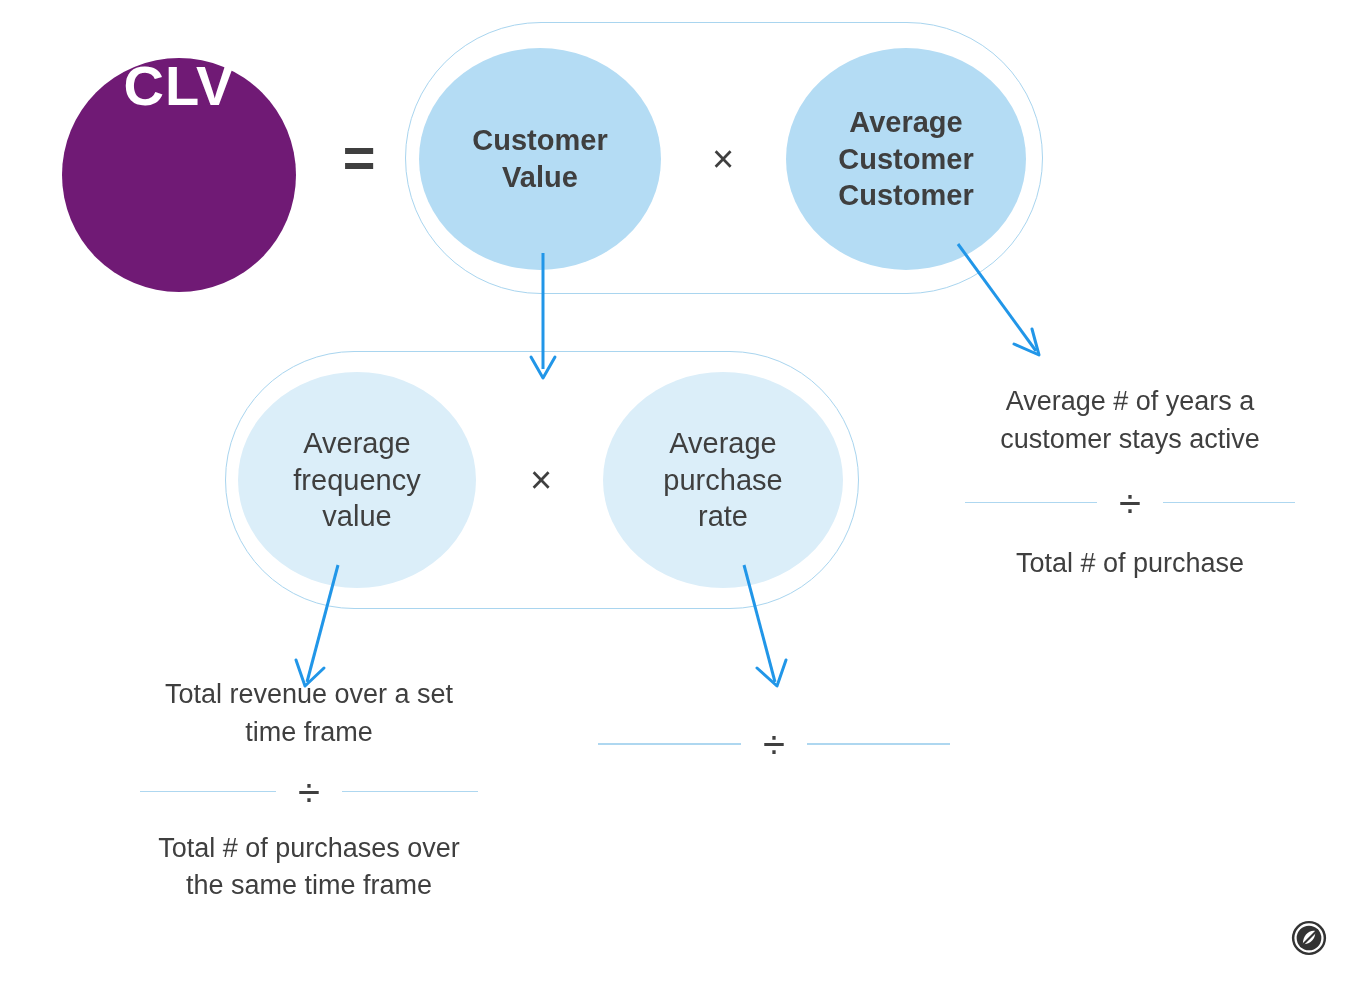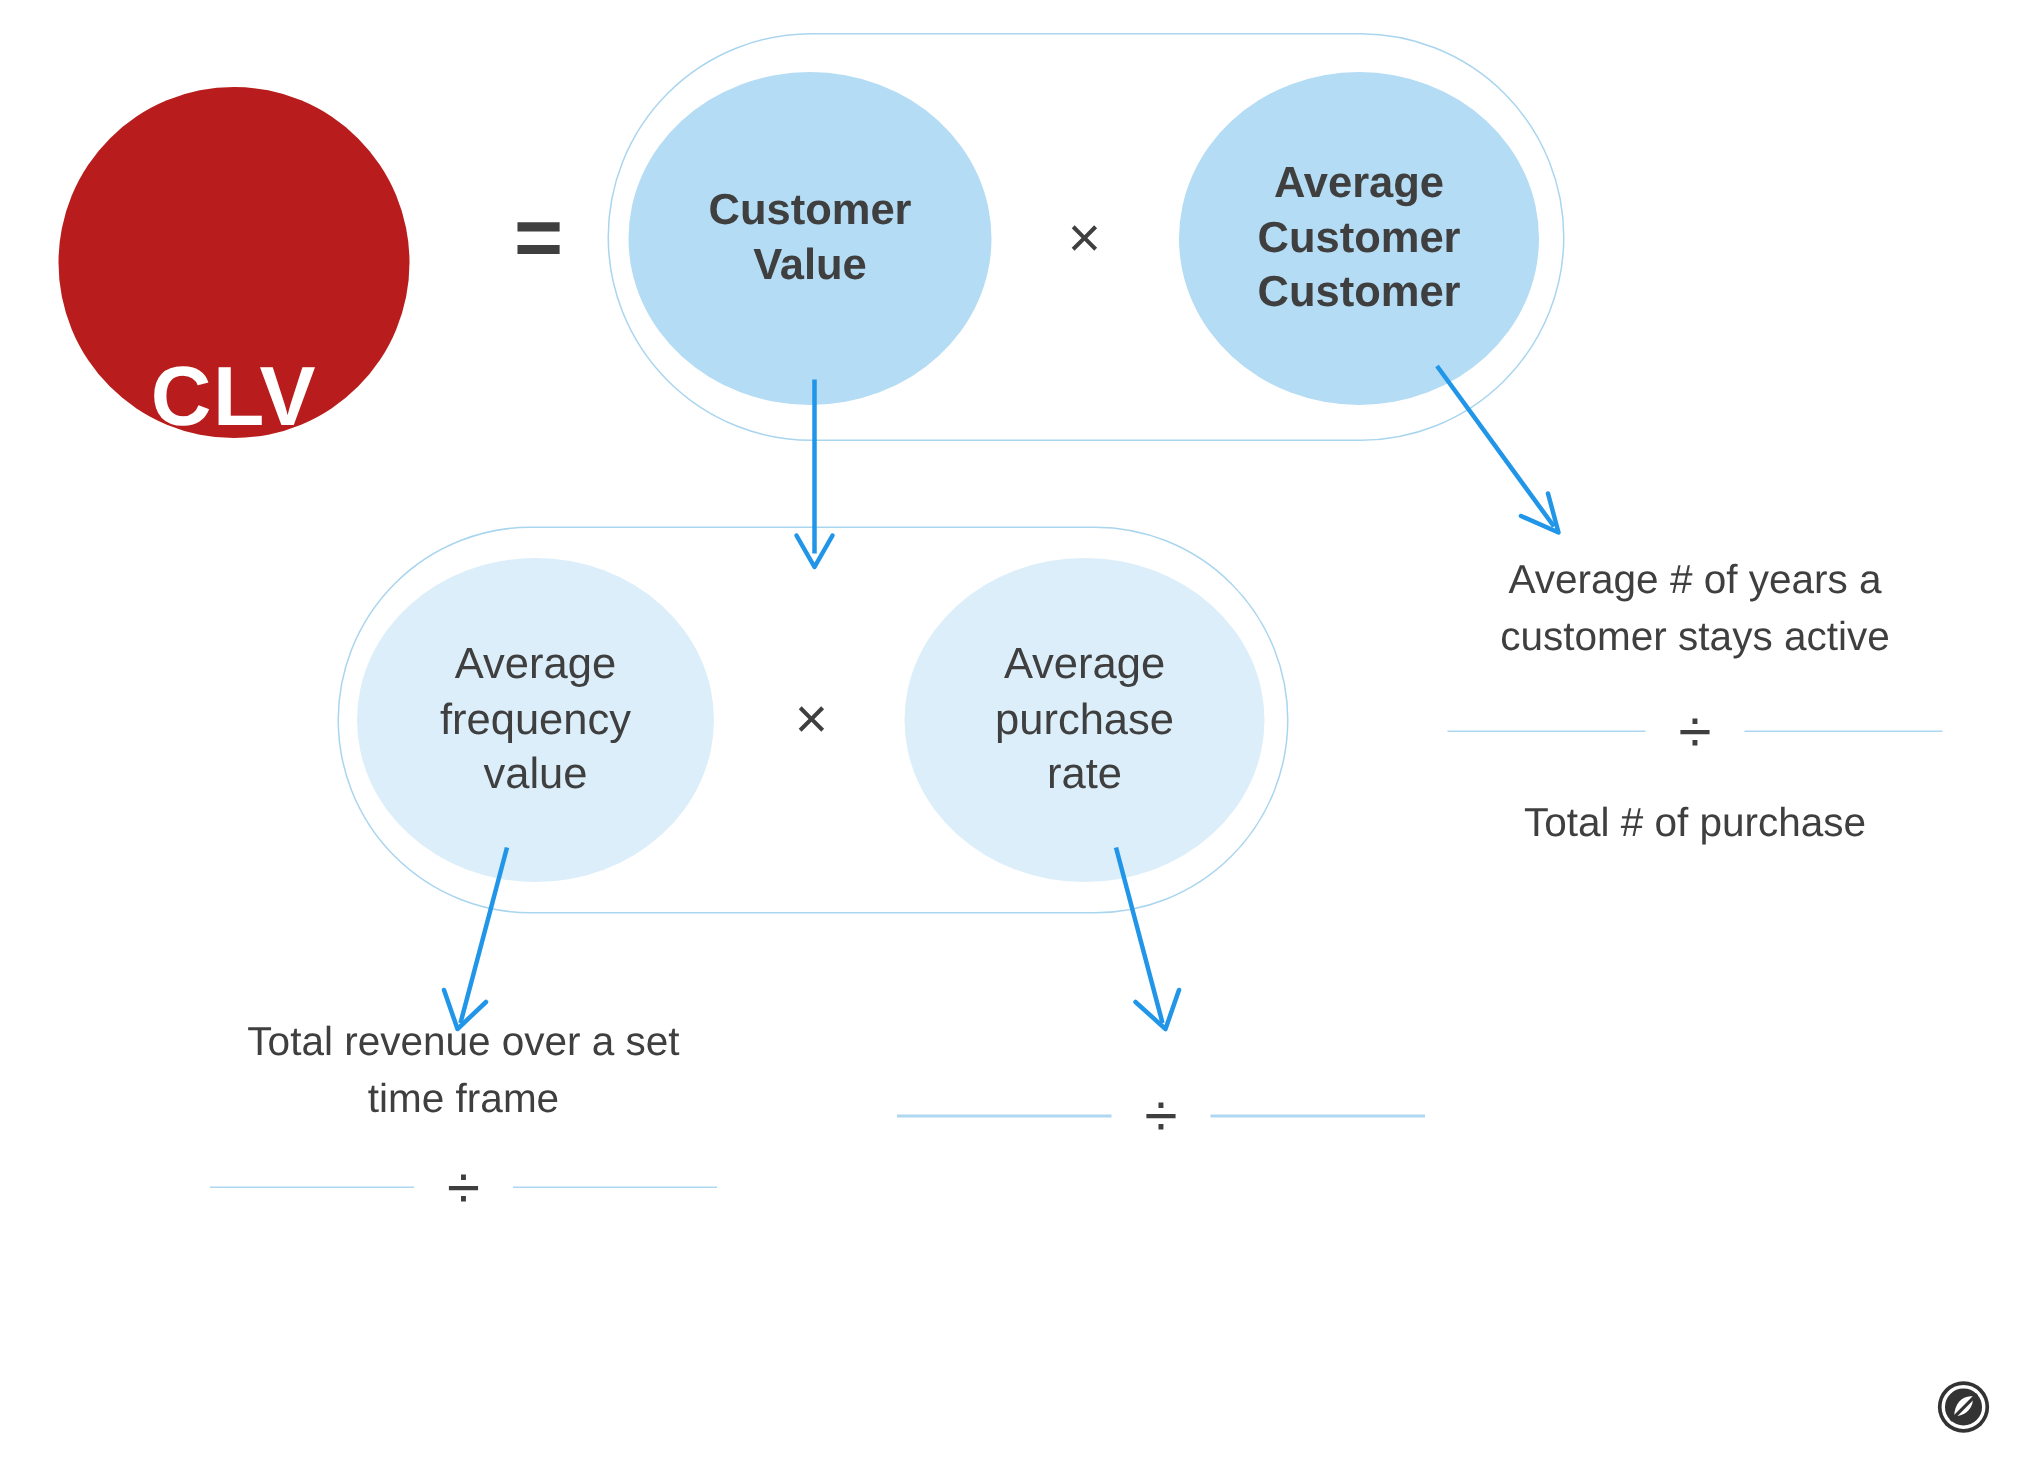--- a/index.html
+++ b/index.html
@@ -15,26 +15,26 @@
     position: relative;
     width: 1352px;
     height: 985px;
     background: #ffffff;
     overflow: hidden;
   }
   .abs { position: absolute; }
 
   
   #clv-circle {
-    left: 39px; top: 58px;
+    left: 62px; top: 58px;
     width: 234px; height: 234px;
     border-radius: 50%;
-    background: #b91c1c;
+    background: #701a75;
     display: flex;
-    align-items: flex-end;
+    align-items: flex-start;
     justify-content: center;
   }
   #clv-label {
     color: #ffffff;
     font-size: 56px;
     font-weight: 700;
     letter-spacing: 1px;
     line-height: 1;
   }
 
@@ -156,21 +156,21 @@
     flex: 1 1 auto;
   }
   .divide-glyph {
     color: #3f3f3f;
     font-size: 40px;
     line-height: 0.7;
     padding: 0 22px;
     font-weight: 400;
   }
 
-  #fraction-lifespan { left: 965px; top: 368px; width: 330px; }
+  #fraction-lifespan { left: 965px; top: 383px; width: 330px; }
   #fraction-lifespan .divider-row { margin: 30px 0 28px 0; }
 
   #fraction-purchase-value { left: 140px; top: 676px; width: 338px; }
   #fraction-frequency-rate { left: 598px; top: 704px; width: 352px; }
 
   
   #brand-logo {
     left: 1290px; top: 919px;
     width: 38px; height: 38px;
   }
@@ -258,20 +258,21 @@
     <div class="denominator">Total # of purchase</div>
   </div>
 
   <div class="abs fraction" id="fraction-purchase-value">
     <div class="numerator">Total revenue over a set time frame</div>
     <div class="divider-row">
       <span class="divider-line"></span>
       <span class="divide-glyph">÷</span>
       <span class="divider-line"></span>
     </div>
+    <div class="denominator">Total # of purchases over the same time frame</div>
   </div>
 
   <div class="abs fraction" id="fraction-frequency-rate">
     <div class="divider-row">
       <span class="divider-line"></span>
       <span class="divide-glyph">÷</span>
       <span class="divider-line"></span>
     </div>
   </div>
 

